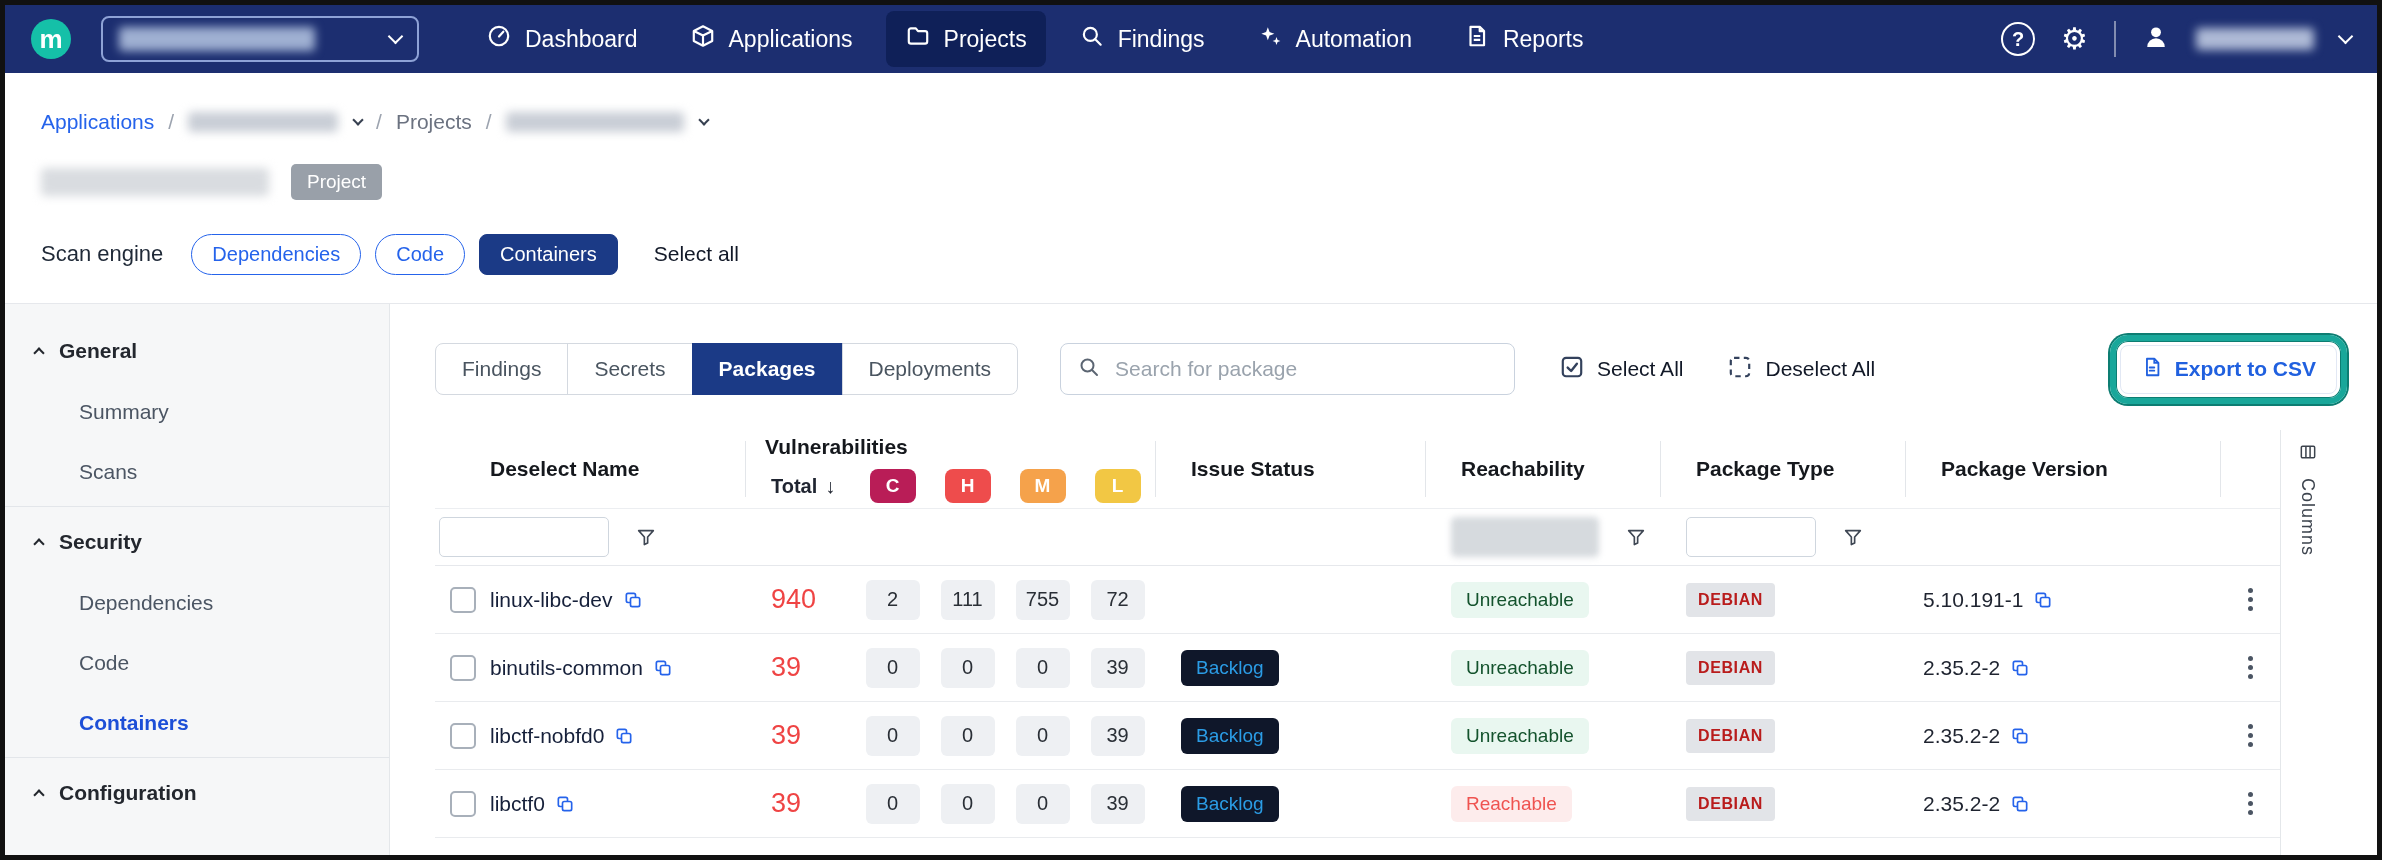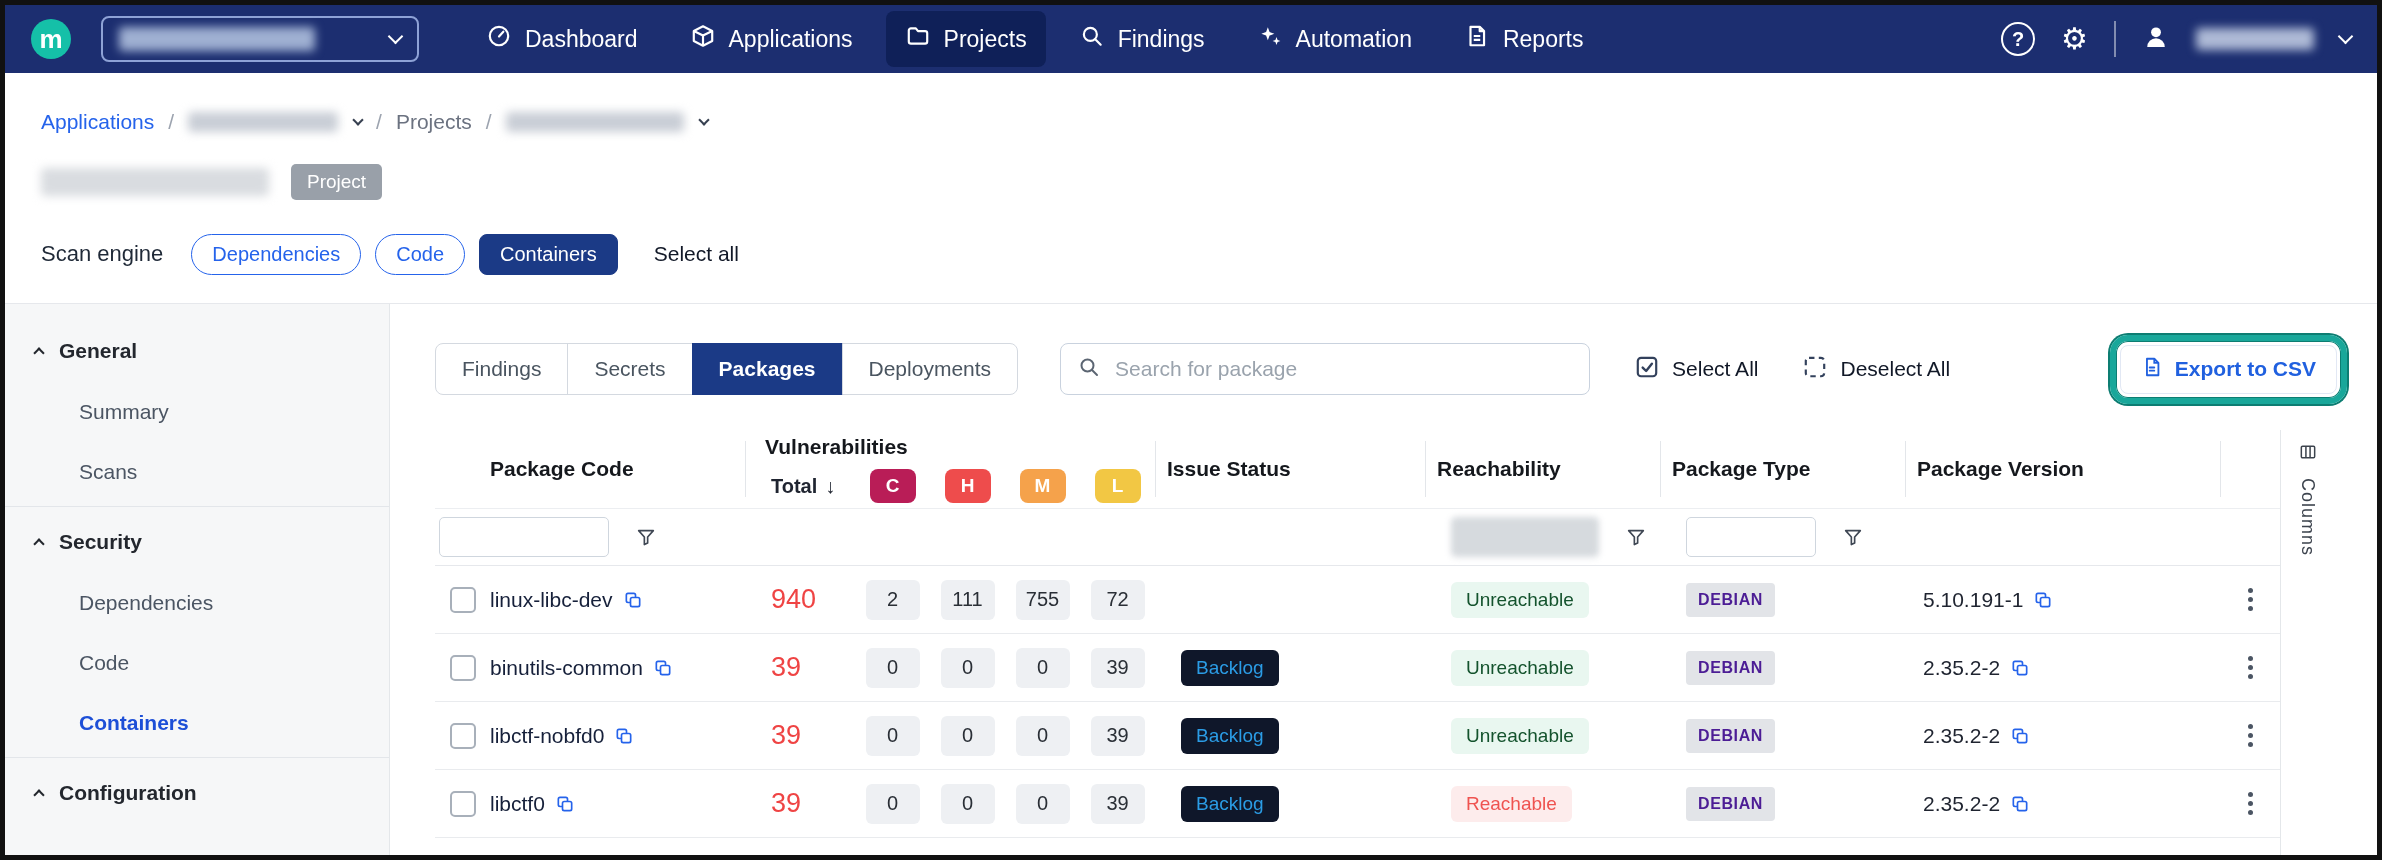--- a/index.html
+++ b/index.html
@@ -61,40 +61,40 @@
   .main { flex:1; padding:0 0 0 45px; overflow:hidden; display:flex; flex-direction:column; }
 
   
   .toolbar { display:flex; align-items:center; margin-top:38px; height:54px; padding-right:30px; }
   .tabs { display:flex; }
   .tab { border:1px solid #d4d9e0; background:#fff; color:#4a5560; font-size:21px; padding:13px 26px;
          margin-left:-1px; cursor:pointer; white-space:nowrap; }
   .tab:first-child { border-radius:8px 0 0 8px; margin-left:0; }
   .tab:last-child { border-radius:0 8px 8px 0; }
   .tab.active { background:#1b3a86; border-color:#1b3a86; color:#fff; font-weight:600; }
-  .searchbox { display:flex; align-items:center; gap:14px; width:530px; height:52px; margin-left:42px;
+  .searchbox { display:flex; align-items:center; gap:14px; width:455px; height:52px; margin-left:42px;
                border:1.5px solid #c9d2de; border-radius:8px; padding:0 16px; color:#5b6572; }
   .searchbox input { border:none; outline:none; flex:1; font-size:21px; color:#374151; background:transparent; }
   .searchbox input::placeholder { color:#9aa3ad; }
   .tool-action { display:flex; align-items:center; gap:12px; font-size:21px; color:#111827;
                  margin-left:44px; cursor:pointer; white-space:nowrap; }
   .export-wrap { margin-left:auto; border:6px solid #19a79a; border-radius:18px;
                  box-shadow:0 0 0 2px #0d7d72, inset 0 0 0 1px #0d7d72; padding:4px; }
   .export-btn { display:flex; align-items:center; gap:12px; background:#fff; border:1px solid #e2e8f4;
                 border-radius:8px; padding:10px 20px; font-size:21px; color:#2060df; font-weight:600;
                 cursor:pointer; white-space:nowrap; }
 
   
   .table-zone { display:flex; margin-top:34px; flex:1; overflow:hidden; }
   .table { flex:0 0 auto; width:1845px; }
   :root { --cols:55px 255px 110px 75px 75px 75px 75px 270px 235px 245px 315px 60px; }
   .thead { display:grid; grid-template-columns:var(--cols); grid-template-rows:34px 44px;
            align-items:center; }
   .th { font-size:21px; font-weight:700; color:#15181d; }
-  .th.pad { padding-left:12px; }
+  .th.pad { padding-left:36px; }
   .vline { grid-row:1/3; border-left:1px solid #e3e6ea; height:56px; align-self:center; width:0; }
   .total-hdr { display:flex; align-items:center; gap:8px; font-size:20px; font-weight:600;
                color:#1f2430; padding-left:26px; }
   .sev-chip { width:46px; height:34px; border-radius:8px; color:#fff; font-size:19px; font-weight:700;
               display:flex; align-items:center; justify-content:center; justify-self:center; cursor:pointer; }
   .sev-c { background:#b91d57; } .sev-h { background:#ee4c4c; }
   .sev-m { background:#f5a24b; } .sev-l { background:#f2c744; }
 
   .filter-row { display:grid; grid-template-columns:var(--cols); align-items:center; height:58px;
                 border-top:1px solid #eceef1; border-bottom:1px solid #e6e8ec; }
@@ -114,21 +114,21 @@
               margin:0 auto; cursor:pointer; }
   .pkg-name { font-size:21px; font-weight:500; color:#16203a; cursor:pointer; }
   .copy-icon { display:flex; margin-left:10px; cursor:pointer; }
   .total-val { font-size:27px; color:#ef4444; }
   .numbox { min-width:54px; height:40px; background:#eef0f3; border-radius:6px; color:#2a2f36;
             font-size:20px; display:flex; align-items:center; justify-content:center; padding:0 8px; }
   .pill { font-size:19px; padding:7px 15px; border-radius:6px; white-space:nowrap; }
   .status-backlog { background:#0f172a; color:#2b9ce5; }
   .pill.unreachable { background:#e9f7f0; color:#14532d; }
   .pill.reachable { background:#fdecec; color:#ef5350; }
-  .typebadge { background:#e2e4e8; color:#4c1d95; font-size:16px; font-weight:700; letter-spacing:0.6px;
+  .typebadge { background:#e2e4e8; color:#b91c1c; font-size:16px; font-weight:700; letter-spacing:0.6px;
                padding:8px 12px; border-radius:4px; }
   .version-txt { font-size:21px; color:#1f2430; }
   .kebab { display:flex; flex-direction:column; gap:4px; margin:0 auto; cursor:pointer; padding:6px; }
   .kebab i { width:5px; height:5px; border-radius:50%; background:#4b5563; }
 
   .columns-strip { width:54px; border-left:1px solid #e4e7ea; display:flex; flex-direction:column;
                    align-items:center; padding-top:12px; gap:12px; flex:0 0 auto; cursor:pointer; }
   .columns-label { writing-mode:vertical-rl; font-size:18px; color:#3c434d; letter-spacing:1px; }
 </style>
 </head>
@@ -318,21 +318,21 @@
               </span>
               <span>Export to CSV</span>
             </button>
           </div>
         </div>
 
         <div class="table-zone">
           <div class="table">
 
             <div class="thead">
-              <div class="th" style="grid-column:2;grid-row:1/3;">Package Code</div>
+              <div class="th" style="grid-column:2;grid-row:1/3;">Deselect Name</div>
               <div class="vline" style="grid-column:3;"></div>
               <div class="th" style="grid-column:3/8;grid-row:1;padding-left:20px;">Vulnerabilities</div>
               <div class="total-hdr" style="grid-column:3;grid-row:2;">
                 <span>Total</span>
                 <span>↓</span>
               </div>
               <div class="sev-chip sev-c" style="grid-column:4;grid-row:2;">C</div>
               <div class="sev-chip sev-h" style="grid-column:5;grid-row:2;">H</div>
               <div class="sev-chip sev-m" style="grid-column:6;grid-row:2;">M</div>
               <div class="sev-chip sev-l" style="grid-column:7;grid-row:2;">L</div>

